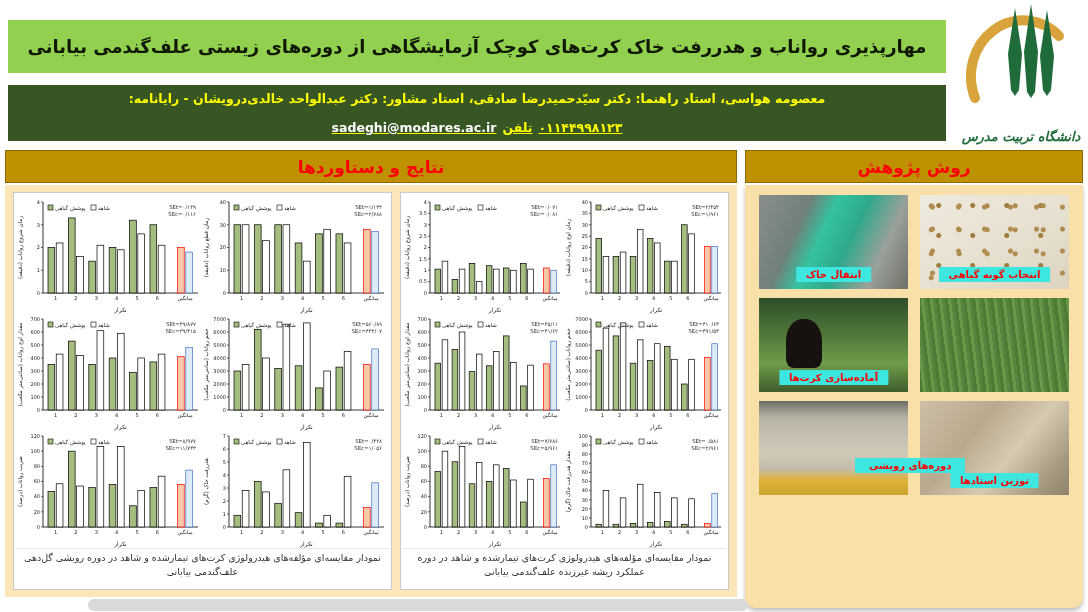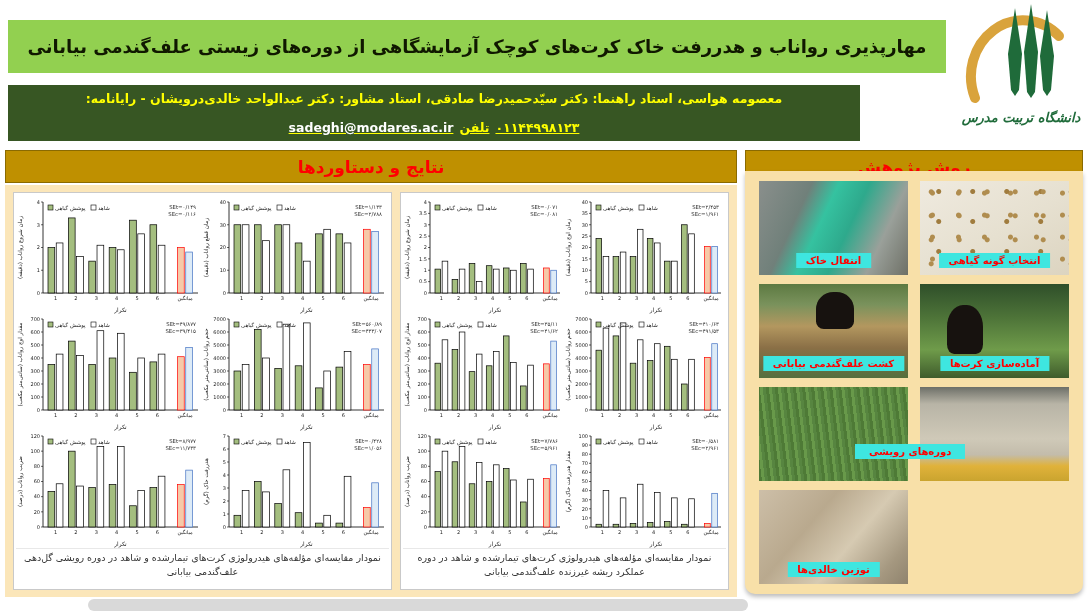--- a/index.html
+++ b/index.html
@@ -7,31 +7,31 @@
     width:1088px;height:612px;position:relative;overflow:hidden;background:#ffffff;
     font-family:"DejaVu Sans","Liberation Sans",sans-serif;
   }
   .title-bar{
     position:absolute;left:8px;top:20px;width:938px;height:53px;
     background:#92D050;color:#101800;font-weight:bold;font-size:18px;
     display:flex;align-items:center;justify-content:center;text-align:center;
     direction:rtl;padding:0 18px;box-sizing:border-box;
   }
   .info-bar{
-    position:absolute;left:8px;top:85px;width:852px;height:56px;
+    position:absolute;left:8px;top:85px;width:938px;height:56px;
     background:#375623;color:#FFFF00;font-weight:bold;font-size:12.5px;
     display:flex;flex-direction:column;align-items:center;justify-content:center;gap:14px;
     box-sizing:border-box;
   }
   .info-line1{direction:rtl;text-align:center;}
   .info-line2{direction:ltr;display:flex;gap:6px;align-items:center;text-decoration:underline;}
   .info-line2 .email{color:#ffffff;}
   .logo-box{
     position:absolute;left:958px;top:2px;width:126px;height:142px;background:#ffffff;
-    display:flex;flex-direction:column;align-items:center;justify-content:flex-start;
+    display:flex;flex-direction:column;align-items:center;justify-content:space-between;
   }
   .logo-text{color:#1F6B3A;font-size:13px;font-weight:bold;direction:rtl;font-style:italic;margin-top:-4px;}
   .section-header{
     position:absolute;top:150px;height:33px;background:#BF9000;border:1px solid #8a6a00;
     color:#FF0000;font-weight:bold;font-size:17px;display:flex;align-items:center;justify-content:center;
     direction:rtl;box-sizing:border-box;
   }
   .section-header.left{left:5px;width:732px;}
   .section-header.right{left:745px;width:338px;}
   .results-area{
@@ -40,21 +40,21 @@
   }
   .chart-panel{background:#ffffff;border:1px solid #c9c9c9;box-sizing:border-box;padding:4px 2px;}
   .chart-panel.p0{width:380px;}
   .chart-panel.p1{width:330px;}
   .charts-grid{display:flex;flex-wrap:wrap;}
   .caption{
     direction:rtl;text-align:center;font-size:9.5px;color:#333;line-height:1.5;
     padding:2px 6px;border-top:1px solid #e8e8e8;
   }
   .methods-area{
-    position:absolute;left:745px;top:171px;width:338px;height:423px;background:#F8E0A8;
+    position:absolute;left:745px;top:185px;width:338px;height:423px;background:#F8E0A8;
     border-radius:0 0 10px 10px;box-shadow:0 3px 4px rgba(0,0,0,.25);
     box-sizing:border-box;padding:10px 14px;
     display:grid;grid-template-columns:1fr 1fr;grid-template-rows:repeat(4,1fr);gap:9px 12px;
     position:absolute;
   }
   .photo{position:relative;width:100%;height:100%;overflow:hidden;}
   .photo-label{
     position:absolute;left:50%;transform:translateX(-50%);bottom:7px;
     background:#3EE6E0;color:#FF0000;font-weight:bold;font-size:10px;
     padding:2px 10px;white-space:nowrap;direction:rtl;
@@ -710,31 +710,27 @@
     </div>
   </div>
 
   <div class="methods-area">
     <div class="photo ph-soil-transfer">
       <div class="photo-label">انتقال خاک</div>
     </div>
     <div class="photo ph-seed-select">
       <div class="photo-label">انتخاب گونه گیاهی</div>
     </div>
-    <div class="photo ph-planting">
-      <div class="figure-blob" style="left:38%;top:8%;width:26%;height:40%;"></div>
-      <div class="photo-label">کشت علف‌گندمی بیابانی</div>
-    </div>
     <div class="photo ph-plot-prep">
       <div class="figure-blob" style="left:18%;top:22%;width:24%;height:52%;"></div>
       <div class="photo-label">آماده‌سازی کرت‌ها</div>
     </div>
     <div class="photo ph-grass"></div>
     <div class="photo ph-cracked"></div>
     <div class="photo ph-weighing">
-      <div class="photo-label">توزین خالدی‌ها</div>
+      <div class="photo-label">توزین استاد‌ها</div>
     </div>
     <div class="shared-label">دوره‌های رویشی</div>
   </div>
 
   <div class="bottom-strip"></div>
 
 </div>
 
 </body></html>

